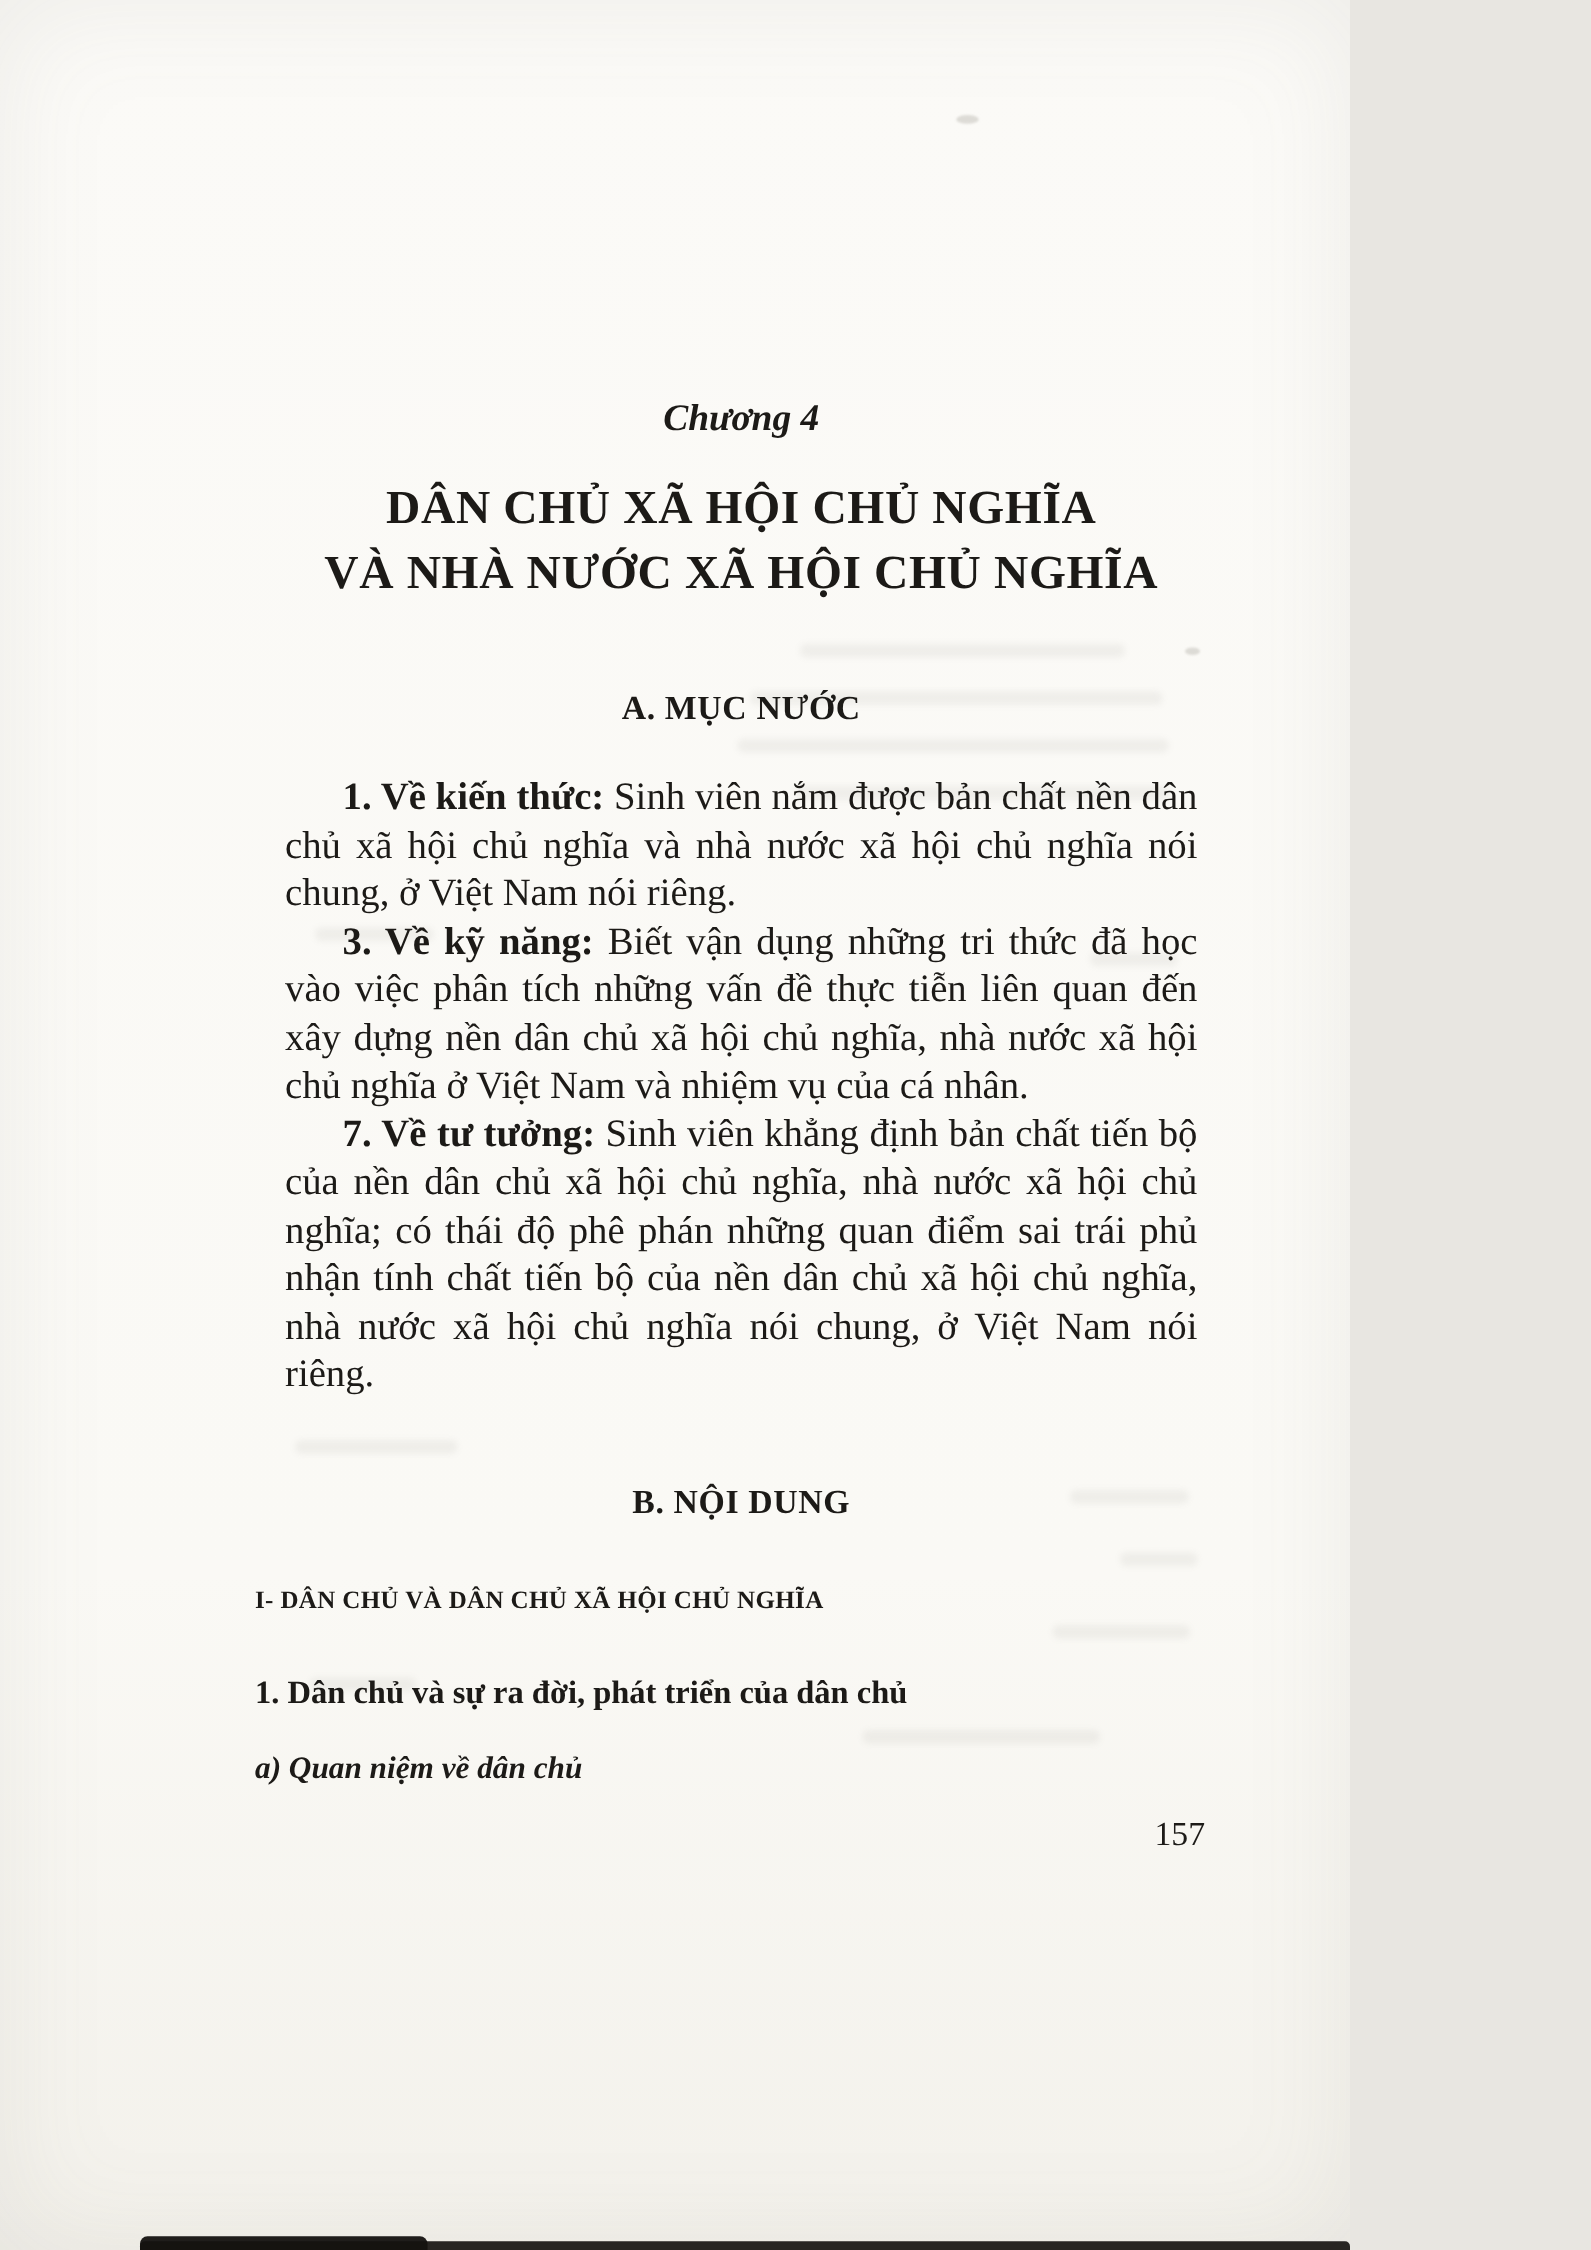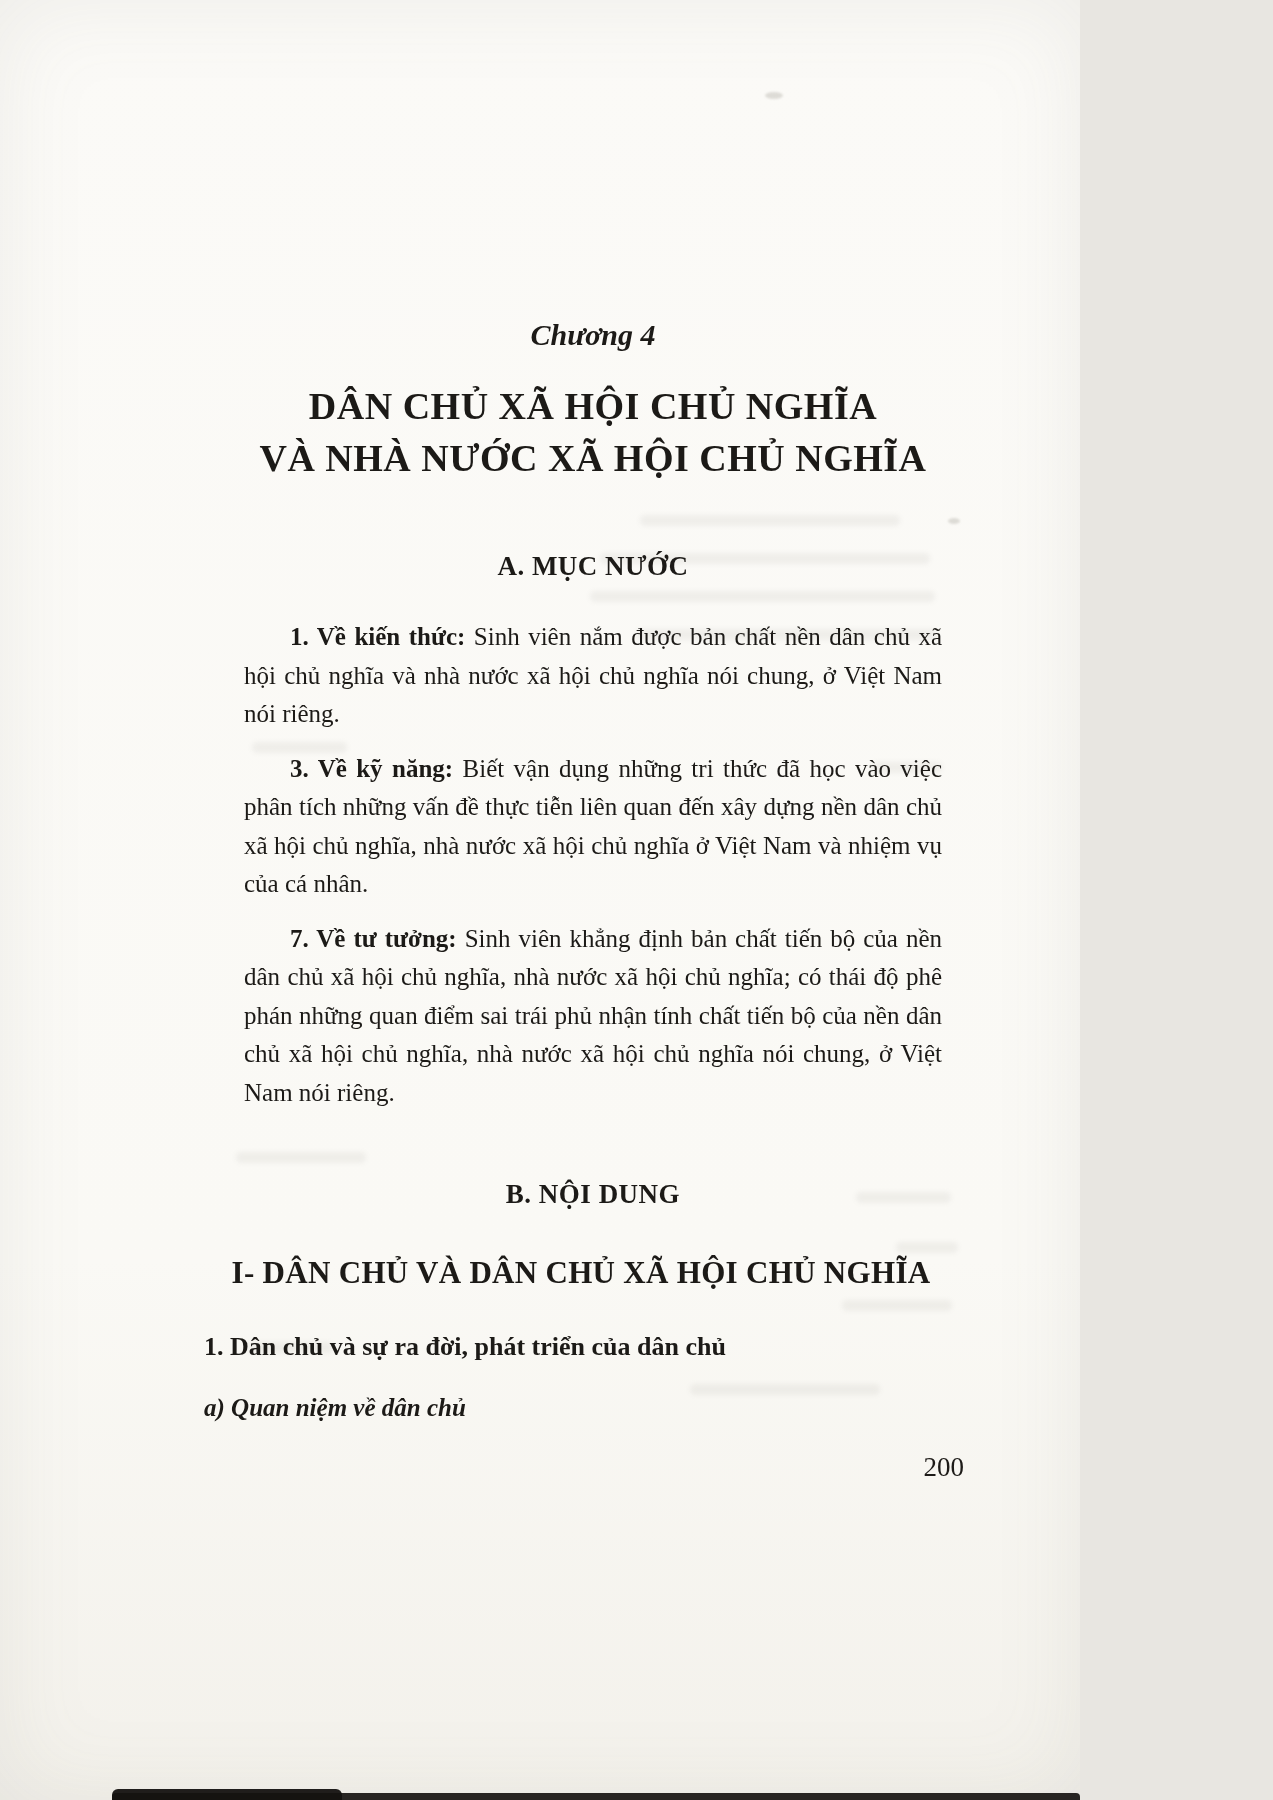--- a/index.html
+++ b/index.html
@@ -49,36 +49,35 @@
     font-size: 27px;
     line-height: 32px;
     letter-spacing: 0.5px;
   }
   .section-heading.b {
   }
   .paragraphs {
     margin-top: 36px;
   }
   p.para {
-    margin: 16px;
-    font-size: 25px;
+    margin: 0;
+    font-size: 31px;
     line-height: 38.5px;
     text-align: justify;
     text-indent: 46px;
   }
   p.para .lead {
     font-weight: bold;
   }
   .heading-roman {
     margin: 46px 0 0 -24px;
     font-weight: bold;
-    font-size: 31px;
+    font-size: 20px;
     line-height: 34px;
     letter-spacing: 0.3px;
-    text-align: center;
   }
   .heading-sub1 {
     margin: 40px 0 0 -24px;
     font-weight: bold;
     font-size: 26px;
     line-height: 34px;
   }
   .heading-subA {
     margin: 28px 0 0 -24px;
     font-weight: bold;
@@ -178,18 +177,18 @@
     <h2 class="section-heading b">B. NỘI DUNG</h2>
 
     <h3 class="heading-roman">I- DÂN CHỦ VÀ DÂN CHỦ XÃ HỘI CHỦ NGHĨA</h3>
 
     <h4 class="heading-sub1">1. Dân chủ và sự ra đời, phát triển của dân chủ</h4>
 
     <h4 class="heading-subA">a) Quan niệm về dân chủ</h4>
 
   </main>
 
-  <div class="page-number">200</div>
+  <div class="page-number">157</div>
 
   <div class="bottom-edge"></div>
   <div class="bottom-edge-blob"></div>
 
 </div>
 
 </body></html>

